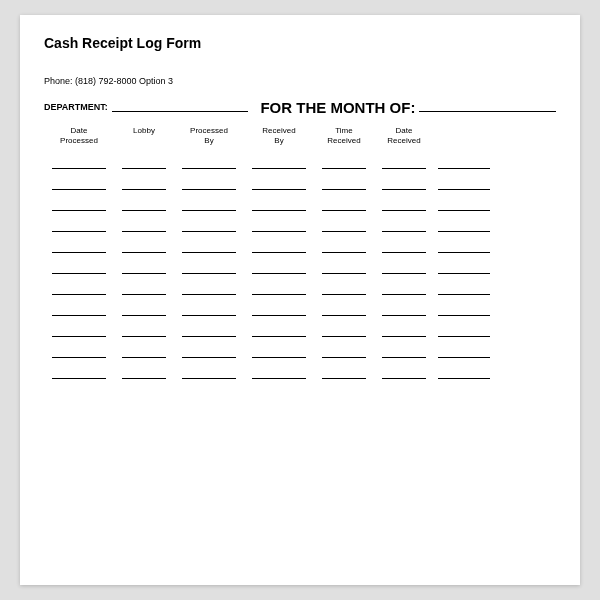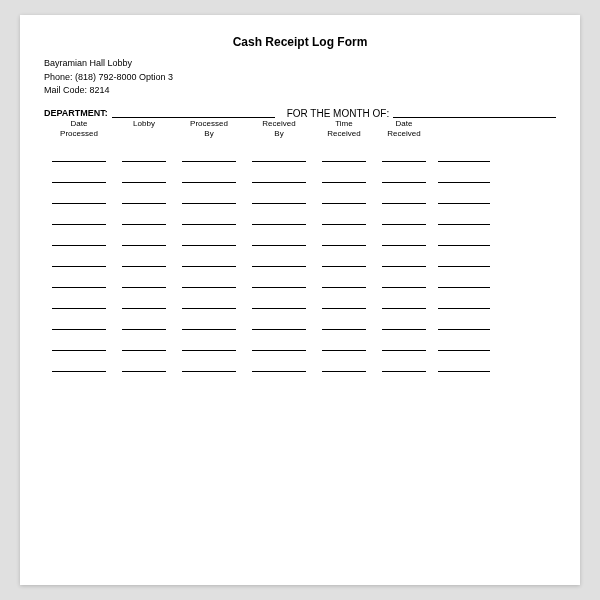--- a/index.html
+++ b/index.html
@@ -20,37 +20,37 @@
 
     .page {
       background: #fff;
       width: 560px;
       height: 570px;
       padding: 20px 24px 16px 24px;
       box-shadow: 0 1px 4px rgba(0,0,0,0.2);
     }
 
     .title {
-      text-align: center;
-      font-size: 12px;
+      font-size: 14px;
       font-weight: bold;
-      margin-bottom: 8px;
+      margin-bottom: 24px;
     }
 
     .address-block {
       font-size: 9px;
       line-height: 1.5;
       margin-bottom: 10px;
     }
 
     .department-row {
       display: flex;
       align-items: center;
       font-size: 9px;
       font-weight: bold;
+      margin-bottom: 10px;
       gap: 4px;
       justify-content: flex-end;
     }
 
     .dept-line {
       border-bottom: 1px solid #000;
       flex: 1;
       height: 10px;
       max-width: 180px;
     }
@@ -102,29 +102,27 @@
     }
   </style>
 </head>
 <body>
 
 <div class="page">
 
   <div class="title">Cash Receipt Log Form</div>
 
   <div class="address-block">
-    <div>Bayramian Hall Lobby</div>
     <div>Phone:  (818) 792-8000 Option 3</div>
-    <div>Mail Code:  8214</div>
   </div>
 
   <div class="department-row">
     <span style="font-size:9px;font-weight:bold;">DEPARTMENT:</span>
     <div class="dept-line"></div>
-    <span class="month-label" style="font-size:10px;font-weight:normal;">FOR THE MONTH OF:</span>
+    <span class="month-label" style="font-size:15px;font-weight:bold;">FOR THE MONTH OF:</span>
     <div class="month-line"></div>
   </div>
 
   <div class="table-header">
     <div class="col-header">Date<br>Processed</div>
     <div class="col-header">Lobby</div>
     <div class="col-header">Processed<br>By</div>
     <div class="col-header">Received<br>By</div>
     <div class="col-header">Time<br>Received</div>
     <div class="col-header">Date<br>Received</div>

